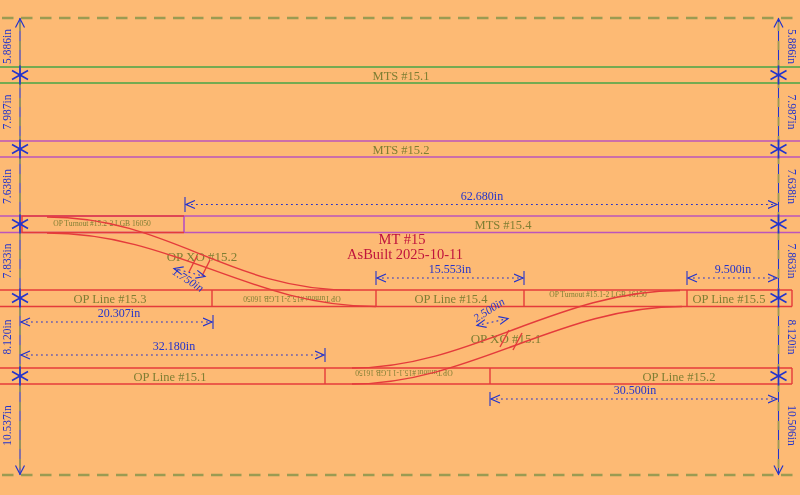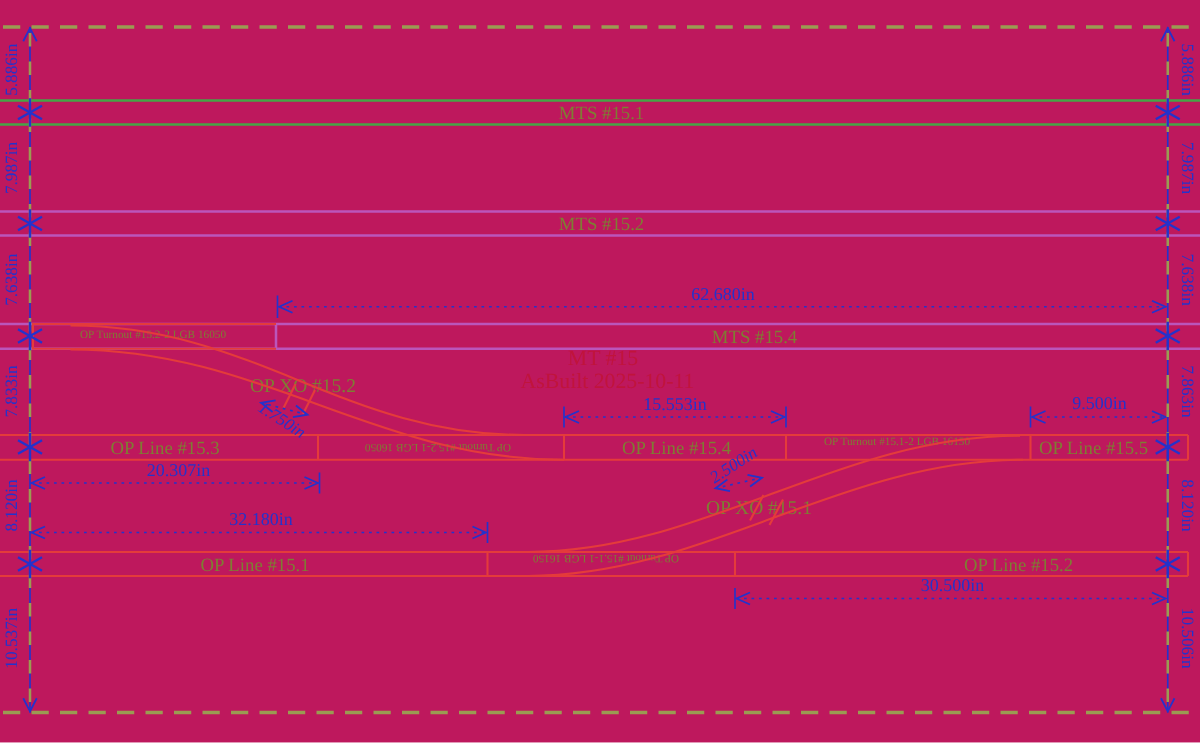--- a/index.html
+++ b/index.html
@@ -1,16 +1,16 @@
 <!DOCTYPE html>
 <html><head>
 <meta charset="utf-8">
 <style>
   html,body{margin:0;padding:0;background:#ffffff;}
-  .stage{width:800px;height:495px;position:relative;background:#be185d;overflow:hidden;}
+  .stage{width:800px;height:495px;position:relative;background:#fdba74;overflow:hidden;}
   svg{display:block;font-family:"Liberation Serif","DejaVu Serif",serif;}
   .green-l{stroke:#46a546;stroke-width:1.7;fill:none;}
   .mag-l{stroke:#bb55bb;stroke-width:1.7;fill:none;}
   .red-l{stroke:#e43b3b;stroke-width:1.4;fill:none;}
   .border-dash{stroke:#9b9b52;stroke-width:2.4;stroke-dasharray:11.5 7.5;fill:none;}
   .chain-blue{stroke:#2333cc;stroke-width:1.1;fill:none;}
   .chain-olive{stroke:#9b9b52;stroke-width:1.7;stroke-dasharray:9 10;fill:none;}
   .dim{stroke:#2333cc;stroke-width:1.1;stroke-dasharray:1.8 3.2;fill:none;}
   .dimtick{stroke:#2333cc;stroke-width:1.1;fill:none;}
   .arr{stroke:#2333cc;stroke-width:1.2;fill:none;}

